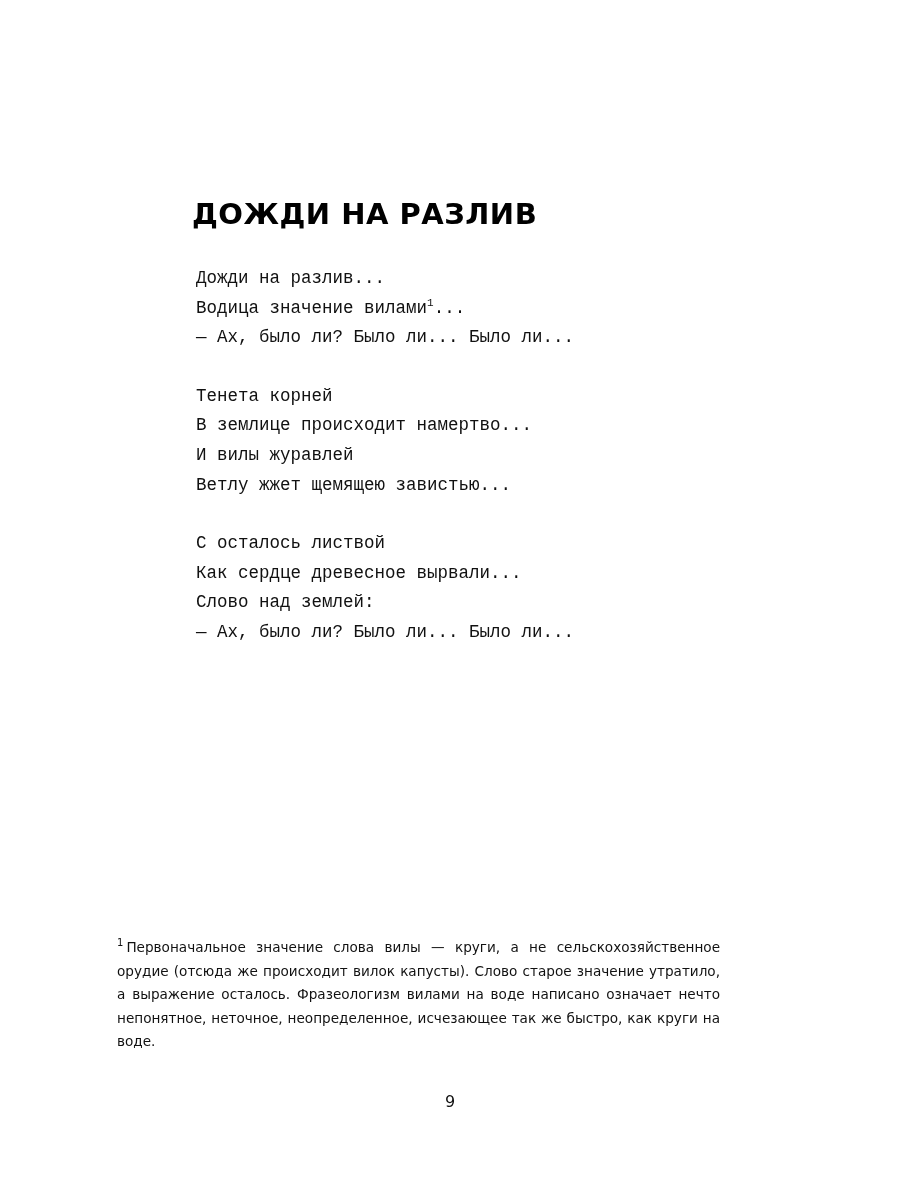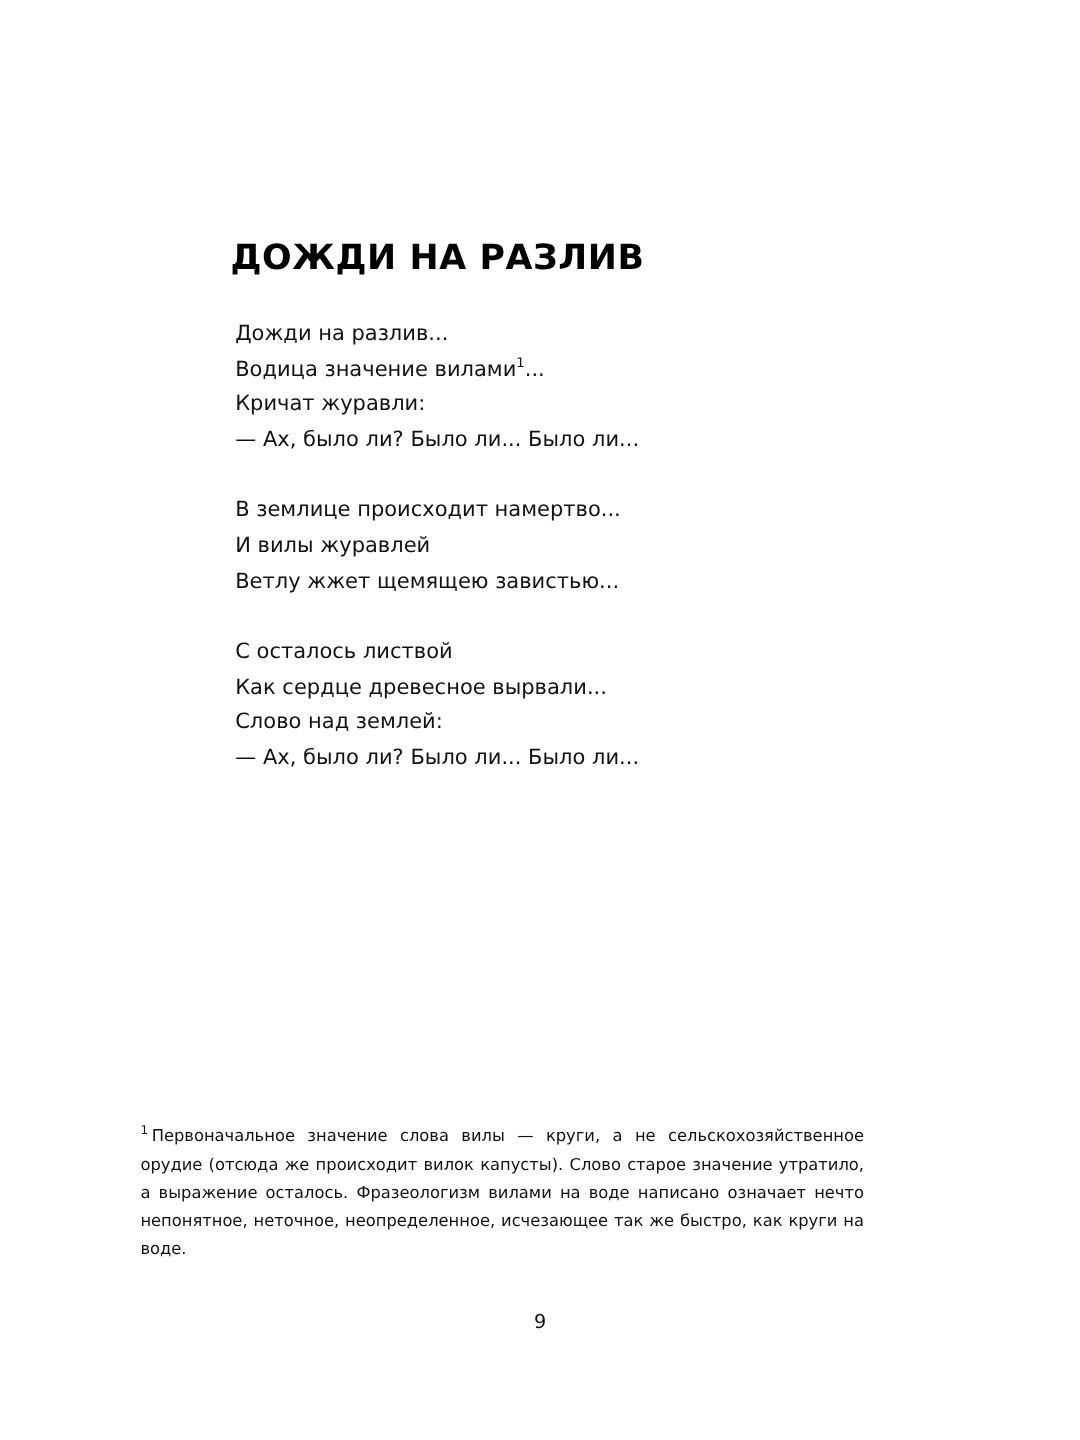--- a/index.html
+++ b/index.html
@@ -40,20 +40,21 @@
     width: 580px;
     font-size: 17.5px;
     line-height: 29.6px;
     color: #111111;
   }
   .stanza {
     margin: 0 0 29px 0;
   }
   .line {
     white-space: pre-wrap;
+    font-family: Liberation Mono, monospace;
   }
   .fn-ref {
     font-size: 11px;
     vertical-align: super;
     line-height: 0;
   }
   .footnote {
     position: absolute;
     left: 117px;
     top: 936px;
@@ -84,26 +85,26 @@
 
 <div class="page">
 
   <h1 class="poem-title">ДОЖДИ НА РАЗЛИВ</h1>
 
   <div class="poem-body">
 
     <div class="stanza">
       <div class="line">Дожди на разлив...</div>
       <div class="line"><span>Водица значение вилами</span><span class="fn-ref">1</span><span>...</span></div>
-      <div class="line">Кричат журавли:</div>
       <div class="line">— Ах, было ли? Было ли... Было ли...</div>
     </div>
 
 
     <div class="stanza">
+      <div class="line">Тенета корней</div>
       <div class="line">В землице происходит намертво...</div>
       <div class="line">И вилы журавлей</div>
       <div class="line">Ветлу жжет щемящею завистью...</div>
     </div>
 
     <div class="stanza">
       <div class="line">С осталось листвой</div>
       <div class="line">Как сердце древесное вырвали...</div>
       <div class="line">Слово над землей:</div>
       <div class="line">— Ах, было ли? Было ли... Было ли...</div>

